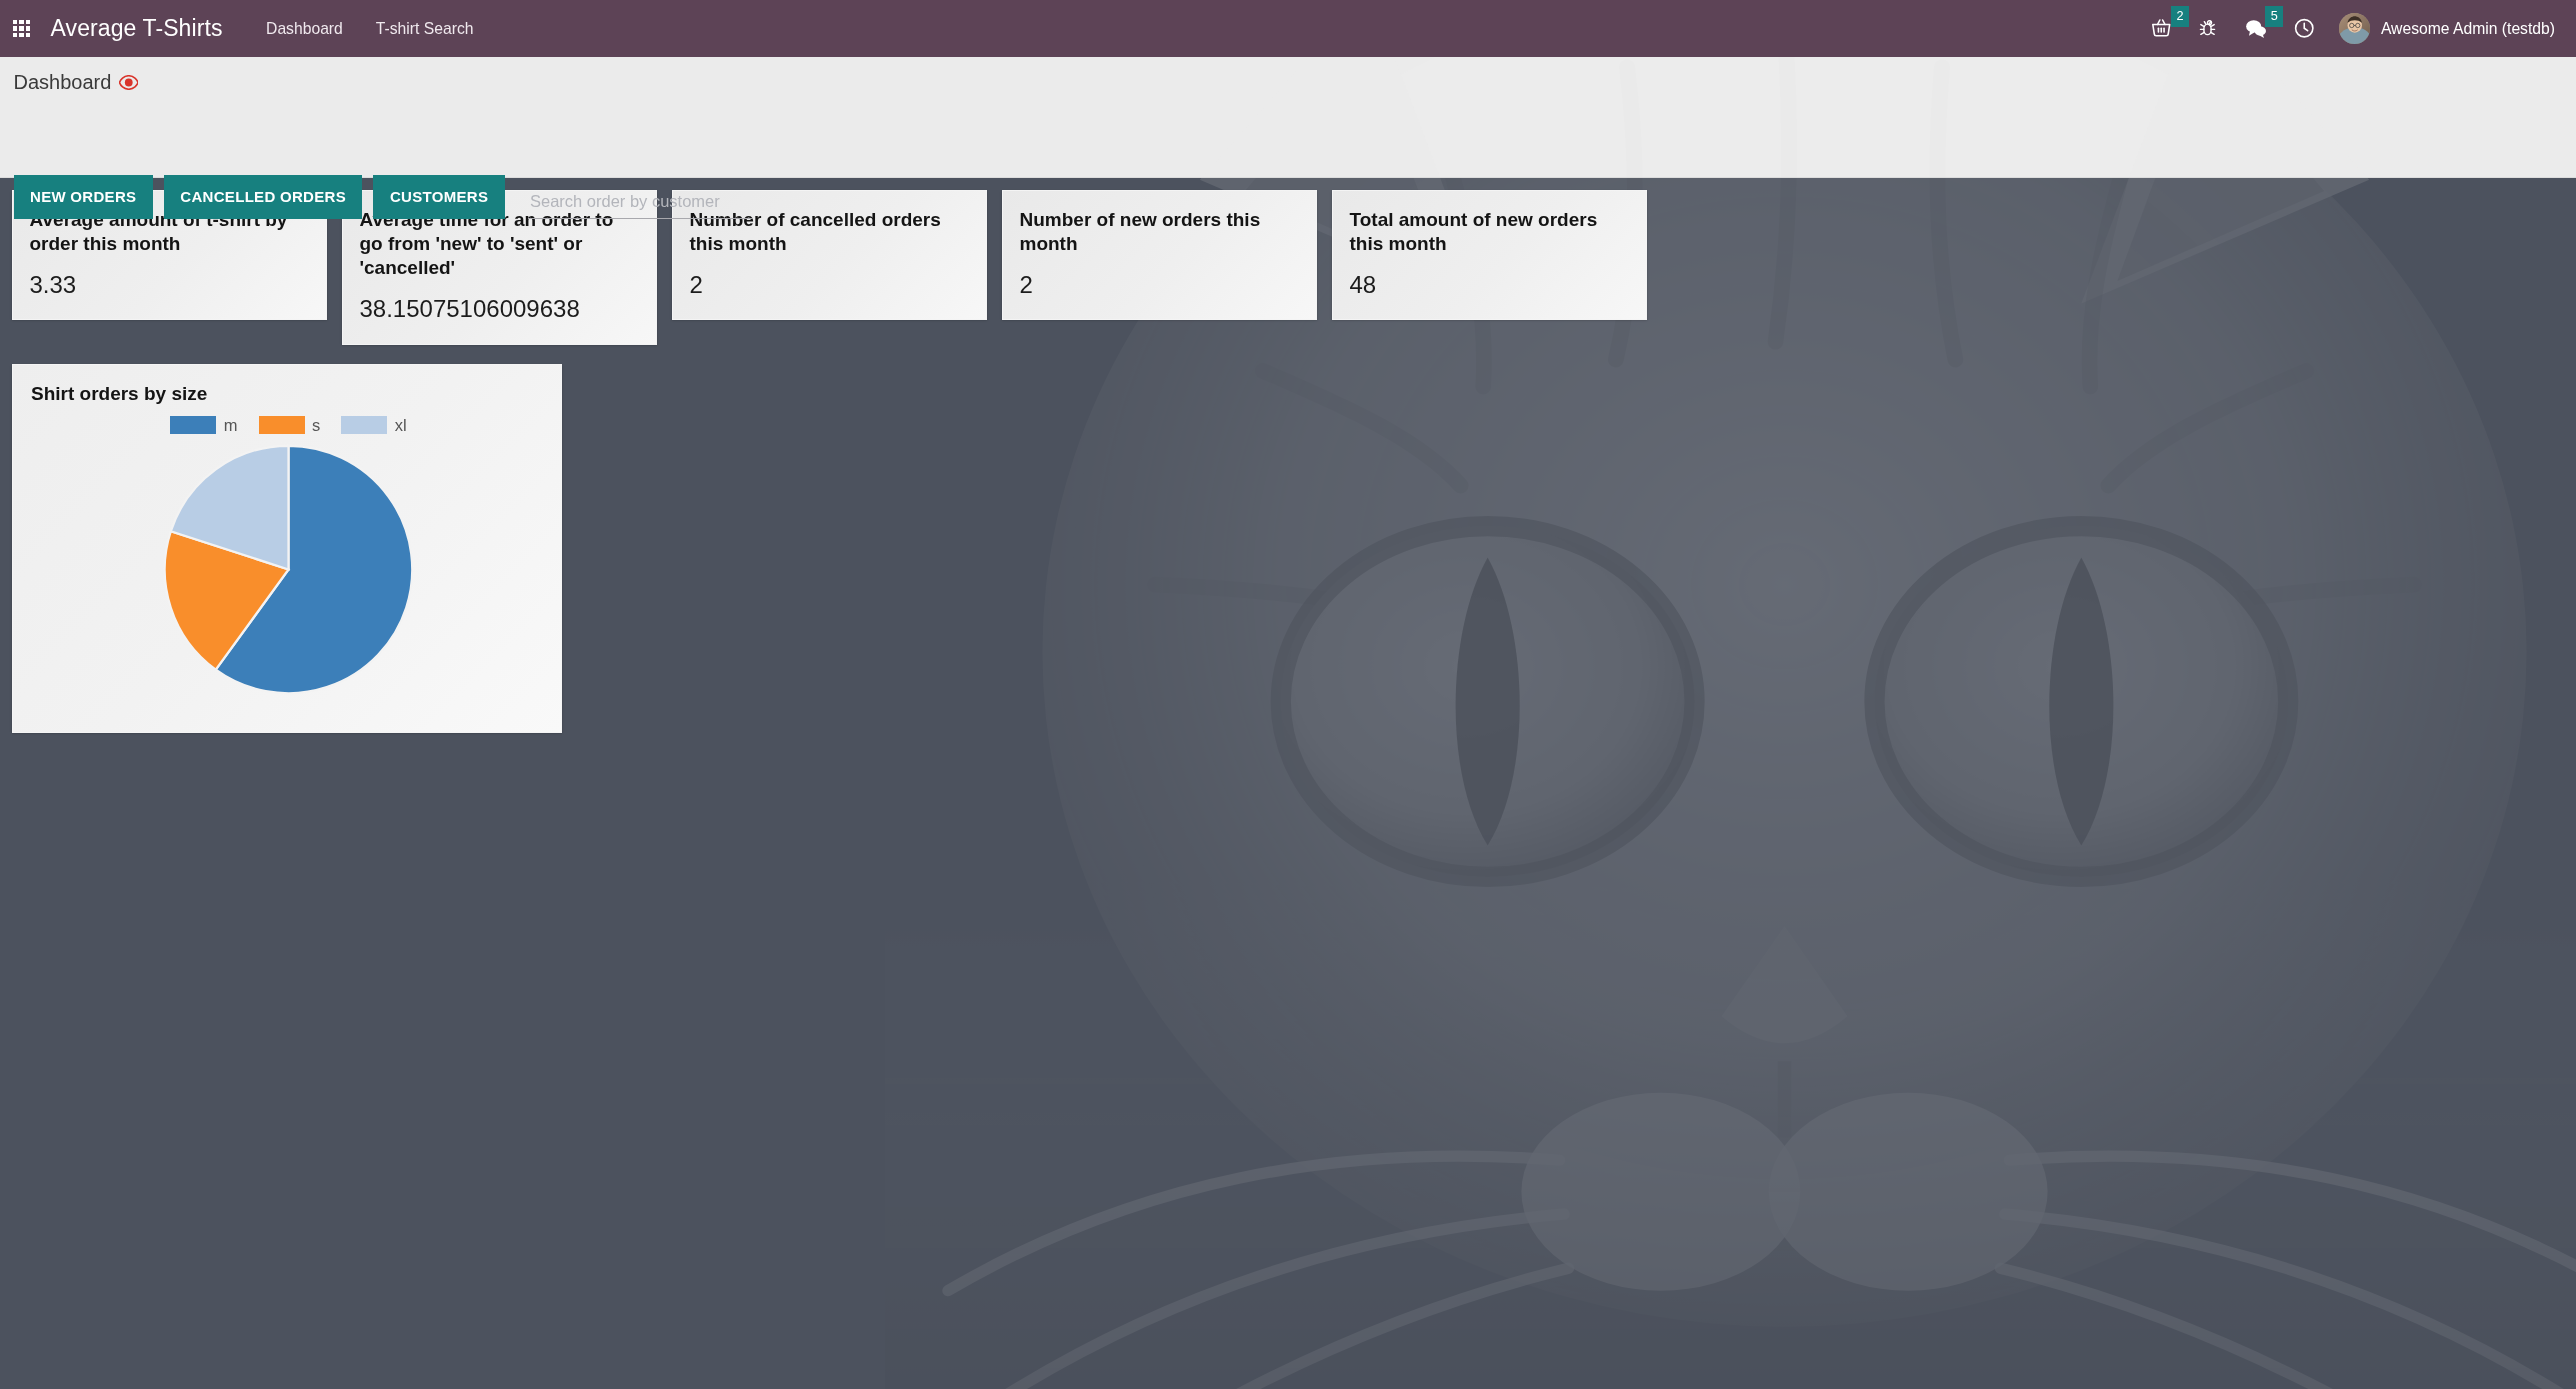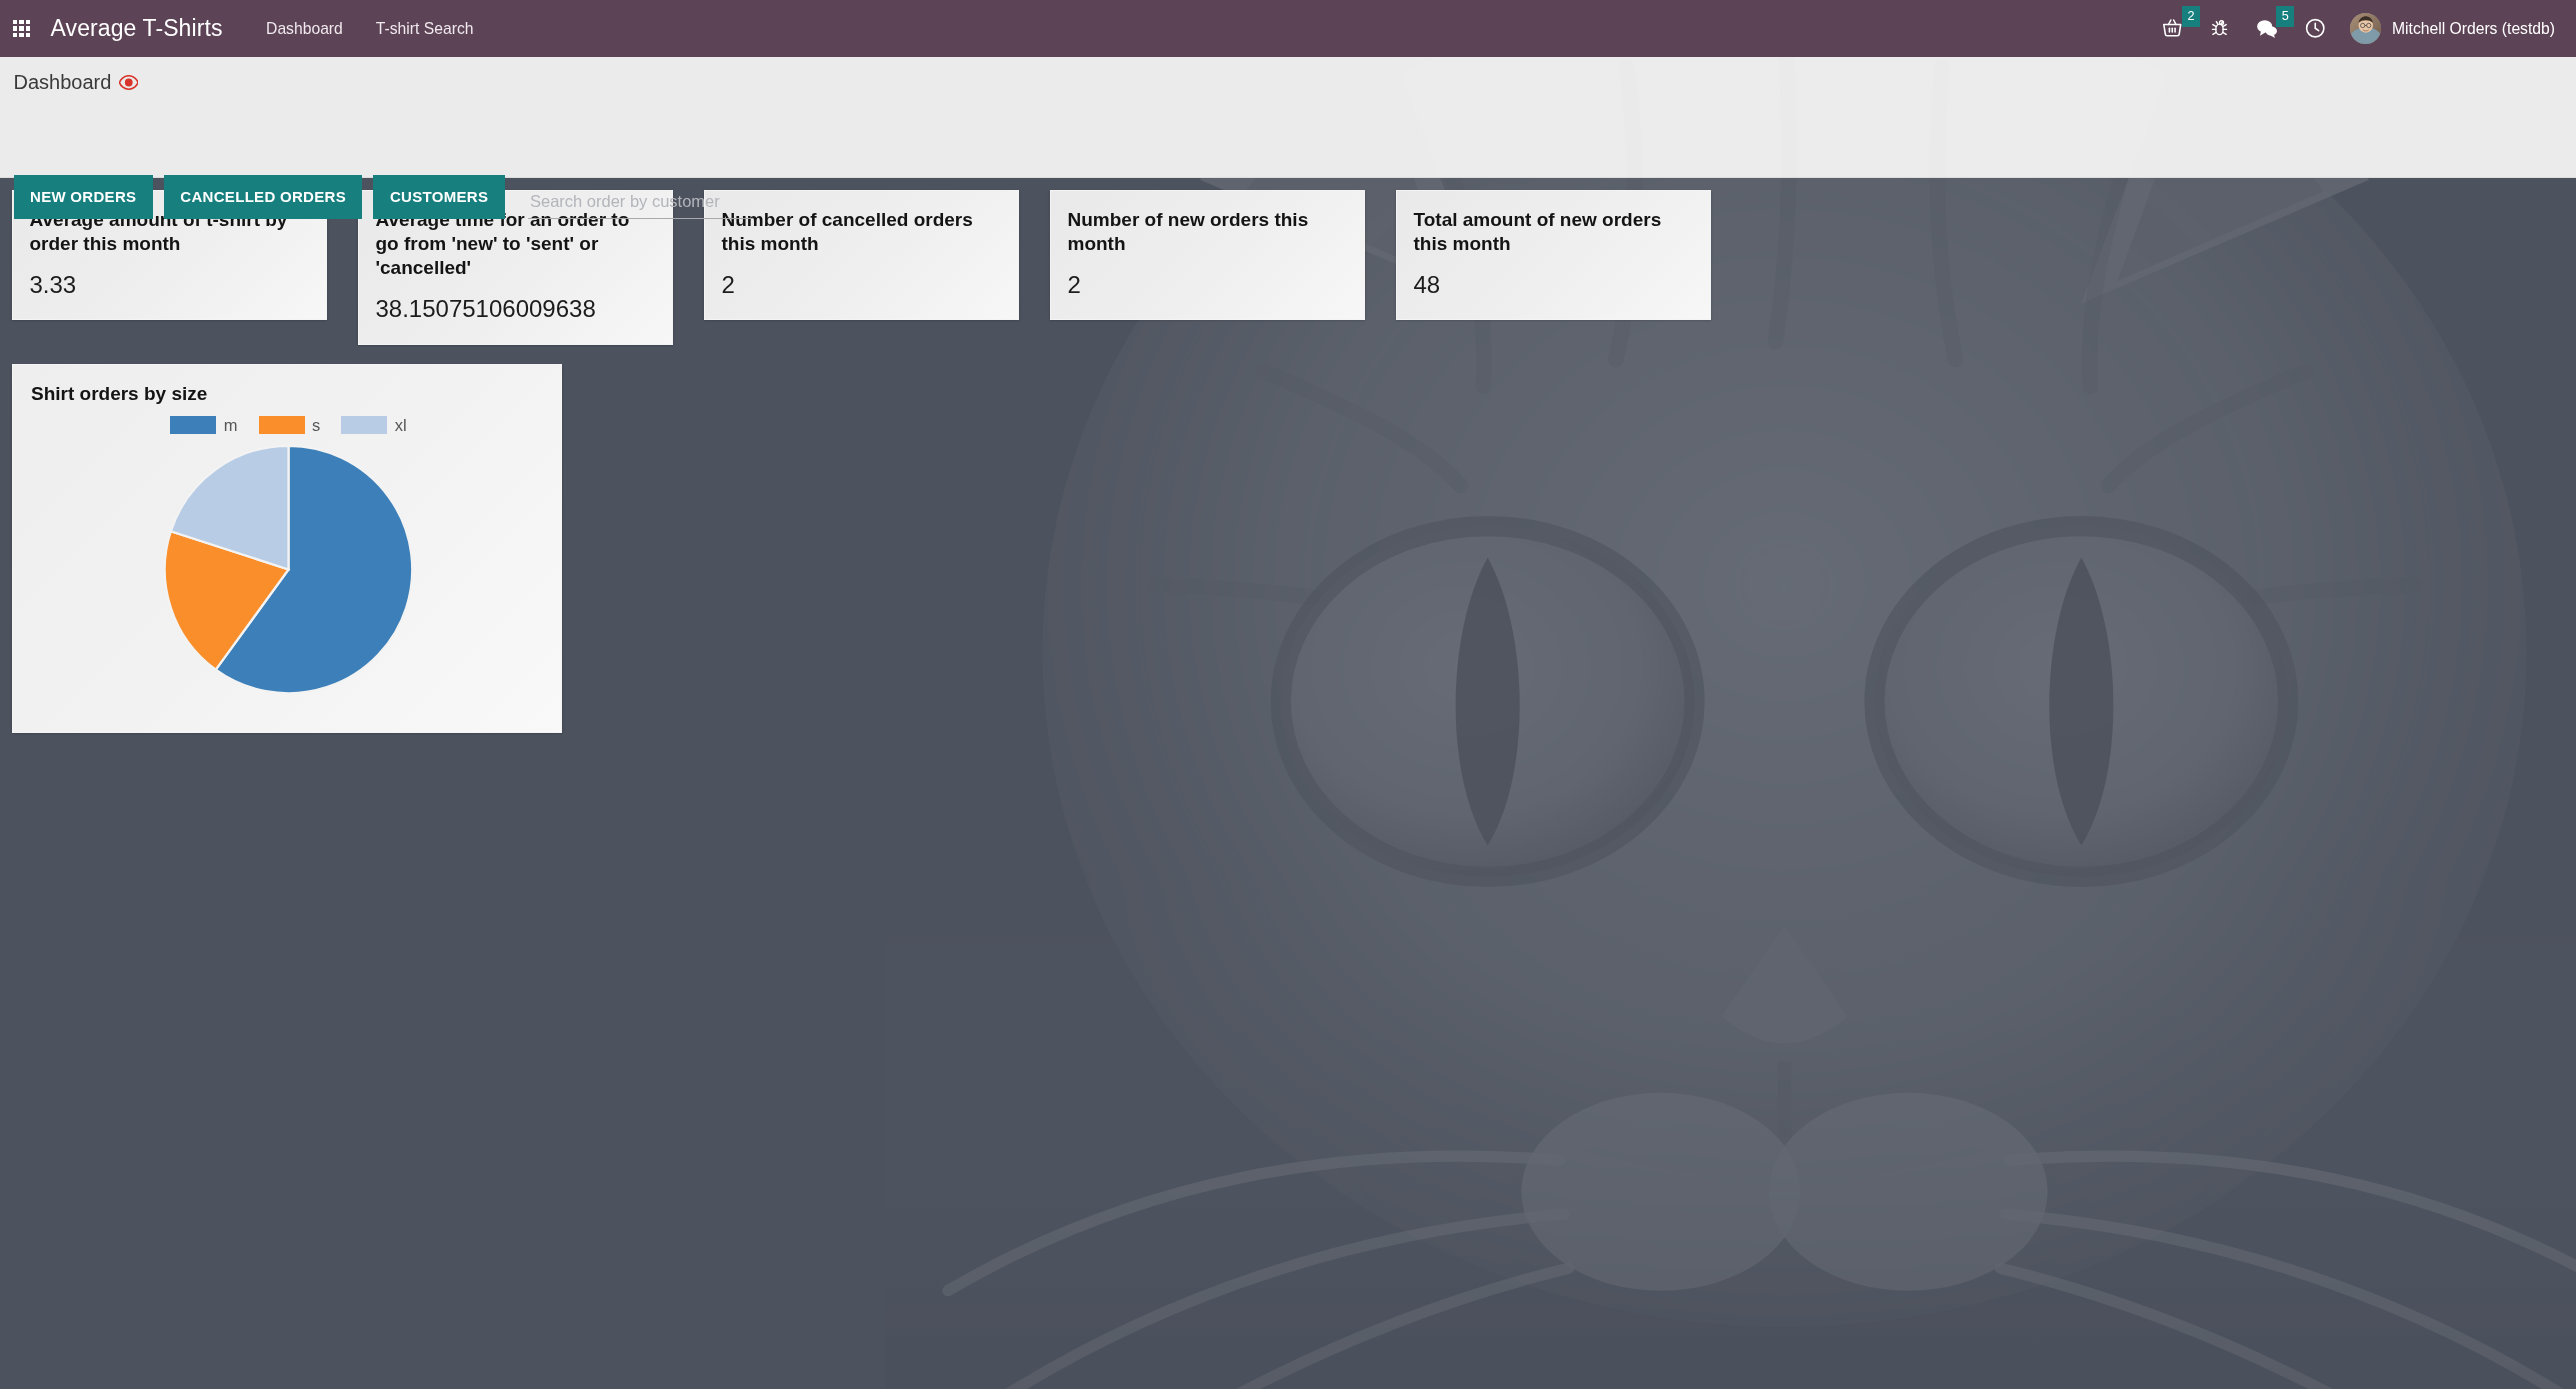--- a/index.html
+++ b/index.html
@@ -218,21 +218,21 @@
     left: 0; top: 178px;
     width: 2576px;
     height: 1212px;
     z-index: 10;
     padding: 12px;
   }
 
   .kpi-row {
     display: flex;
     align-items: flex-start;
-    gap: 31px;
+    gap: 15px;
   }
   .kpi-card {
     background: linear-gradient(135deg, #e9e9e9 0%, #efefef 55%, #f7f7f7 100%);
     border: 0.7px solid #f4f4f4;
     box-shadow: 0 0.7px 2.2px rgba(0,0,0,0.25);
     padding: 16.5px 16.5px 19.5px 16.5px;
     width: 315px;
     min-height: 112px;
     cursor: pointer;
   }
@@ -445,21 +445,21 @@
           <rect width="48" height="48" fill="url(#bgw)"></rect>
           <path d="M0 34c6-9 14-12 24-12s18 3 24 12v14H0z" fill="#7f9aa8"></path>
           <circle cx="24" cy="19" r="11" fill="#e8c6a6"></circle>
           <path d="M13 15c1-7 7-10 11-10s10 3 11 10c-3-3-7-4-11-4s-8 1-11 4z" fill="#3c2f25"></path>
           <circle cx="19.4" cy="19" r="3.3" fill="none" stroke="#3a3a3a" stroke-width="1.1"></circle>
           <circle cx="28.6" cy="19" r="3.3" fill="none" stroke="#3a3a3a" stroke-width="1.1"></circle>
           <path d="M22.7 19h2.6" stroke="#3a3a3a" stroke-width="1.1"></path>
           <path d="M20 26c2.4 2 5.6 2 8 0" stroke="#9c6b55" stroke-width="1.3" fill="none" stroke-linecap="round"></path>
         </svg>
       </span>
-      <span class="user-name no-select">Mitchell Orders (testdb)</span>
+      <span class="user-name no-select">Awesome Admin (testdb)</span>
     </div>
   </div>
 </div>
 
 <div id="control-panel">
   <div class="cp-bg">
     <div class="cat-wrap2">
       <svg viewBox="0 0 800 700" preserveAspectRatio="xMidYMid slice" aria-hidden="true">
         <ellipse cx="400" cy="330" rx="330" ry="300" fill="#ffffff" opacity="0.55"></ellipse>
         <path d="M140 120 L215 35 L268 175 Z" fill="#e8e8e8"></path>

